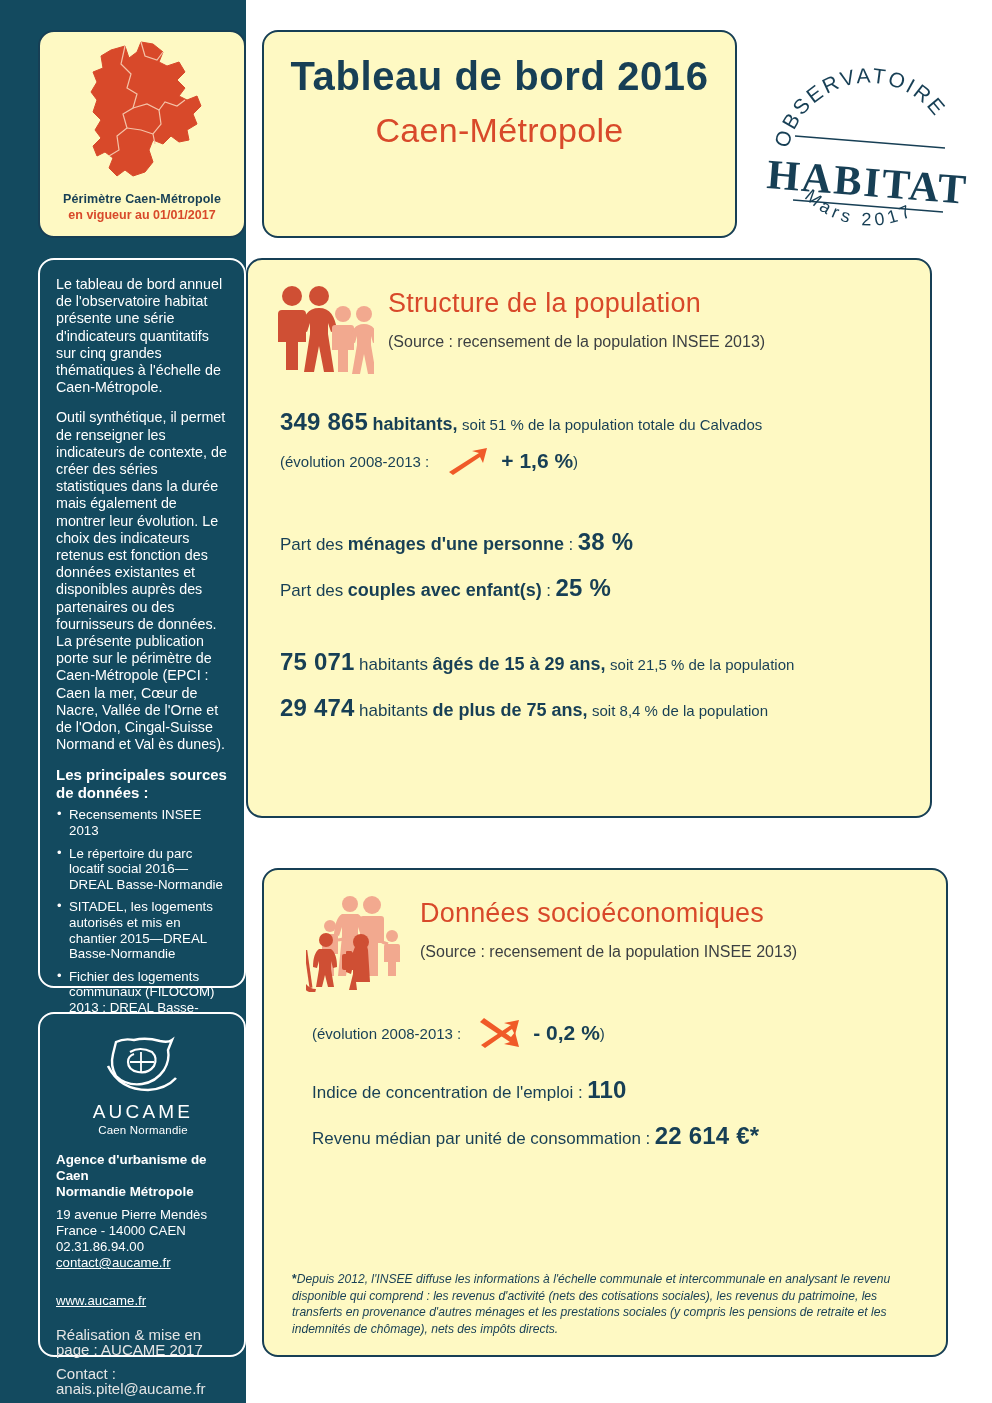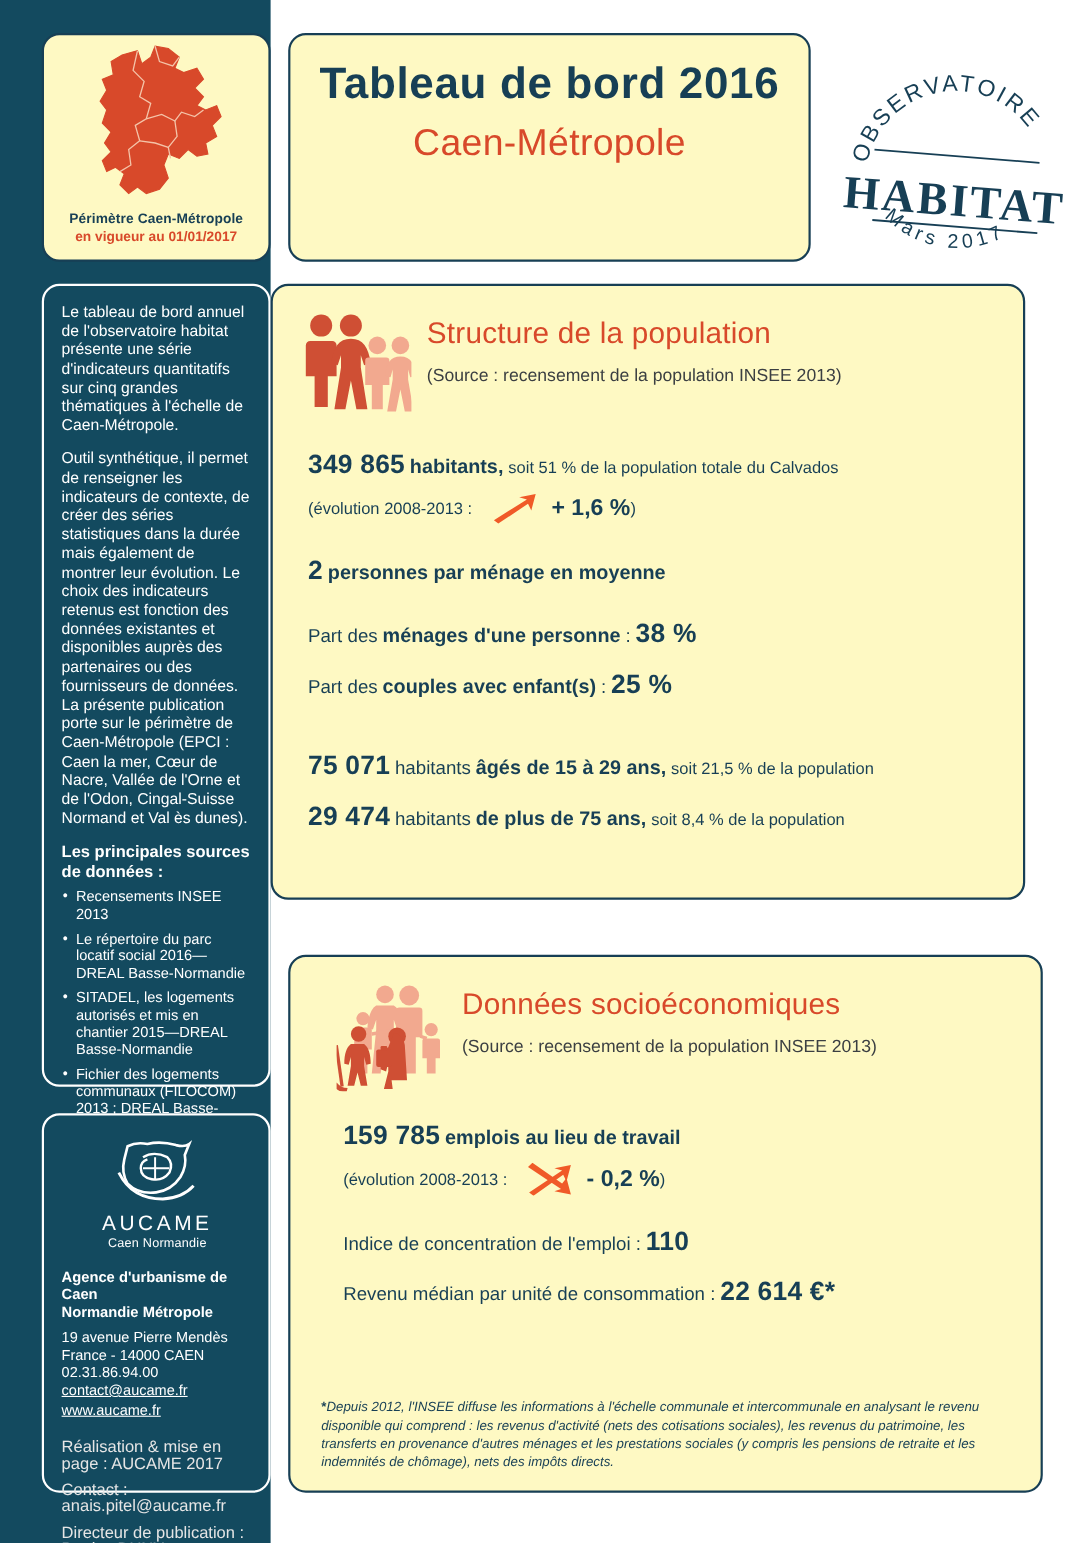--- a/index.html
+++ b/index.html
@@ -194,21 +194,21 @@
 
   <div class="ag-name">
     <div>Agence d'urbanisme de Caen</div>
     <div>Normandie Métropole</div>
   </div>
   <div class="ag-addr">
     <div>19 avenue Pierre Mendès</div>
     <div>France - 14000 CAEN</div>
     <div>02.31.86.94.00</div>
     <div><a href="#">contact@aucame.fr</a></div>
-    <div style="margin-top:2px;"><a href="#">www.aucame.fr</a></div>
+    <div style="margin-top:22px;"><a href="#">www.aucame.fr</a></div>
   </div>
   <div class="credits">
     <p>Réalisation &amp; mise en page : AUCAME 2017</p>
     <p>Contact : anais.pitel@aucame.fr</p>
     <p>Directeur de publication : Patrice DUNY</p>
   </div>
 </div>
 
 <div class="card" id="pop-panel">
   <div class="panel-head">
@@ -247,24 +247,20 @@
         <svg width="46" height="30" viewBox="0 0 46 30">
           <path d="M4 26 L34 7 L27 5 L42 2 L38 17 L35 11 L8 29 Z" fill="#f05a28"></path>
         </svg>
       </span>
       <span class="val">+ 1,6 %</span>
       <span class="paren">)</span>
     </div>
 
     <div class="gap"></div>
 
-    <div class="line">
-      <span class="big">2</span>
-      <span class="med">personnes par ménage en moyenne</span>
-    </div>
     <div class="gap-s"></div>
     <div class="gap-s"></div>
     <div class="line">
       <span class="reg">Part des</span>
       <span class="med">ménages d'une personne</span>
       <span class="reg">:</span>
       <span class="big">38 %</span>
     </div>
     <div class="gap-s"></div>
     <div class="line">
@@ -322,24 +318,20 @@
         </g>
       </svg>
     </div>
     <div class="panel-head-txt">
       <div class="panel-title">Données socioéconomiques</div>
       <div class="panel-source">(Source : recensement de la population INSEE 2013)</div>
     </div>
   </div>
 
   <div class="stats">
-    <div class="line">
-      <span class="big">159 785</span>
-      <span class="med">emplois au lieu de travail</span>
-    </div>
 
     <div class="evo">
       <span class="lbl">(évolution 2008-2013 :</span>
       <span class="arrow">
         <svg width="46" height="30" viewBox="0 0 46 30">
           <path d="M4 3 L34 23 L27 25 L42 28 L38 13 L35 19 L8 0 Z" fill="#f05a28" transform="translate(0,0) scale(1,-1) translate(0,-30)"></path>
           <path d="M3 4 L33 24 L27 26 L42 29 L38 14 L34 19 L7 0 Z" fill="#f05a28"></path>
         </svg>
       </span>
       <span class="val">- 0,2 %</span>

